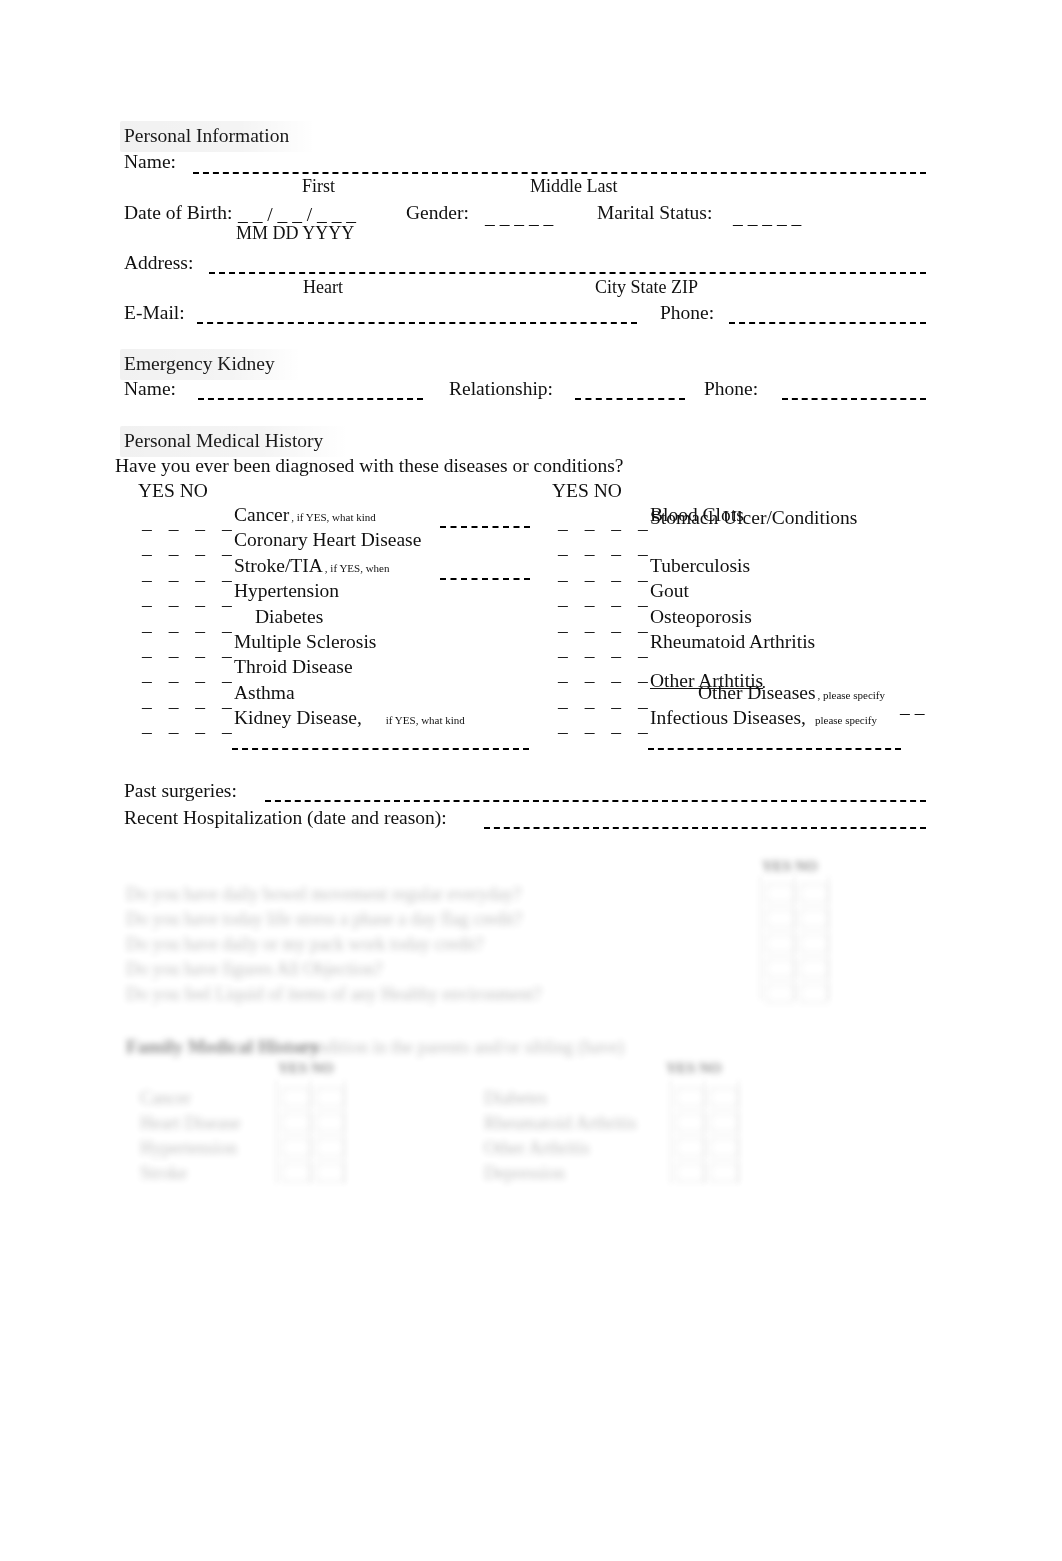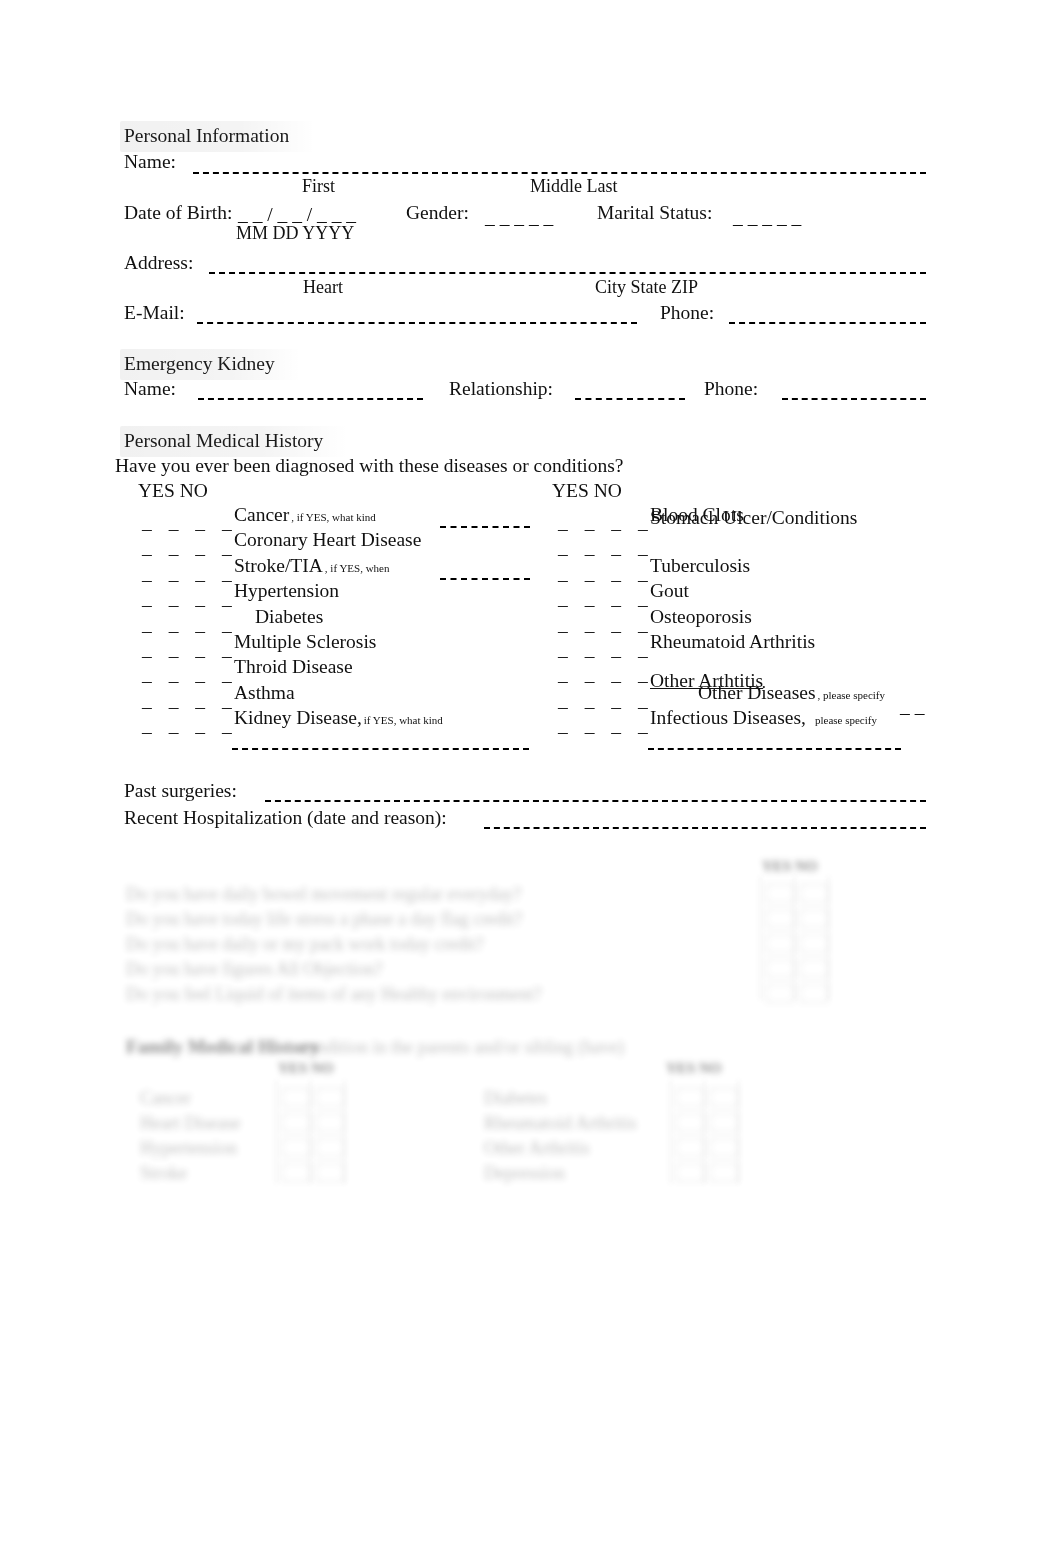--- a/index.html
+++ b/index.html
@@ -155,21 +155,21 @@
       <div class="row" style="left: 234px; top: 581.2px;"><span class="lbl">Hypertension</span></div>
       <div class="cbx" style="left: 142px; top: 614.6px;">_  _    _  _</div>
       <div class="row" style="left: 234px; top: 606.6px; margin-left: 21px;"><span class="lbl">Diabetes</span></div>
       <div class="cbx" style="left: 142px; top: 640px;">_  _    _  _</div>
       <div class="row" style="left: 234px; top: 632px;"><span class="lbl">Multiple Sclerosis</span></div>
       <div class="cbx" style="left: 142px; top: 665.4px;">_  _    _  _</div>
       <div class="row" style="left: 234px; top: 657.4px;"><span class="lbl">Throid Disease</span></div>
       <div class="cbx" style="left: 142px; top: 690.8px;">_  _    _  _</div>
       <div class="row" style="left: 234px; top: 682.8px;"><span class="lbl">Asthma</span></div>
       <div class="cbx" style="left: 142px; top: 716.2px;">_  _    _  _</div>
-      <div class="row" style="left: 234px; top: 708.2px;"><span class="lbl">Kidney Disease,</span><span class="small" style="margin-left: 2px;">if YES, what kind</span></div>
+      <div class="row" style="left: 234px; top: 708.2px;"><span class="lbl">Kidney Disease,</span><span class="small" style="margin-left: 24px;">if YES, what kind</span></div>
     </div>
 
   <div id="right-col">
       <div class="cbx" style="left: 558px; top: 513px;">_  _    _  _</div>
       <div class="row" style="left: 650px; top: 505px;"><span class="lbl">Blood Clots</span></div>
       <div class="cbx" style="left: 558px; top: 538.4px;">_  _    _  _</div>
       <div class="row" style="left: 650px; top: 508px; text-align: right;"><span class="lbl">Stomach Ulcer/Conditions</span></div>
       <div class="cbx" style="left: 558px; top: 563.8px;">_  _    _  _</div>
       <div class="row" style="left: 650px; top: 555.8px;"><span class="lbl">Tuberculosis</span></div>
       <div class="cbx" style="left: 558px; top: 589.2px;">_  _    _  _</div>

